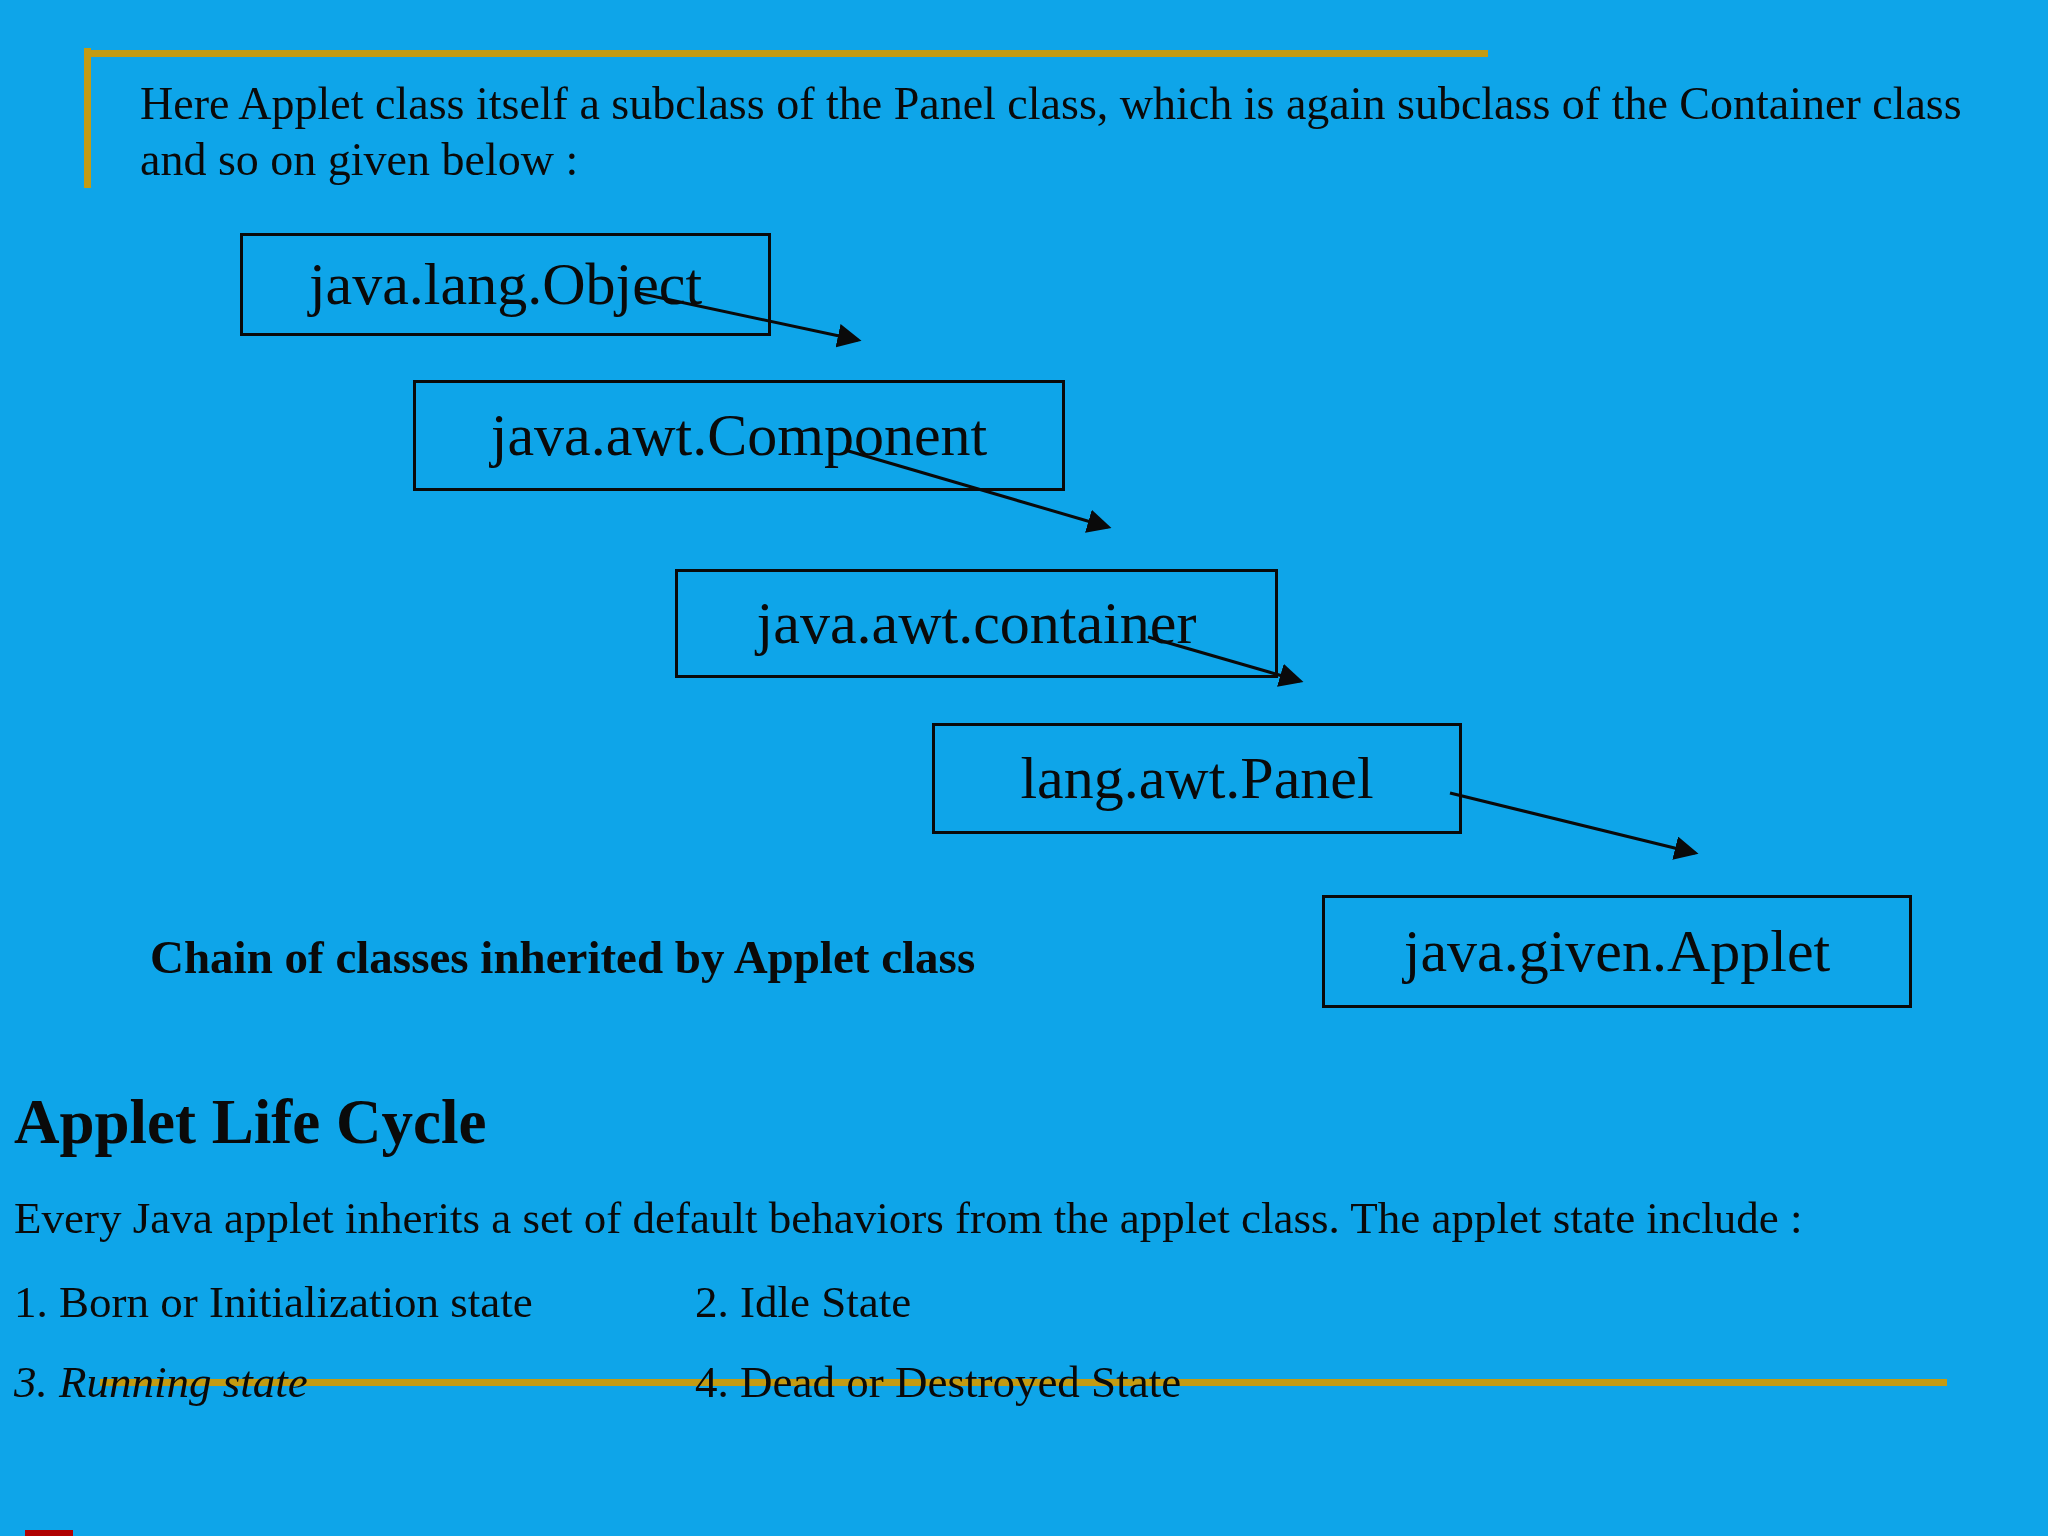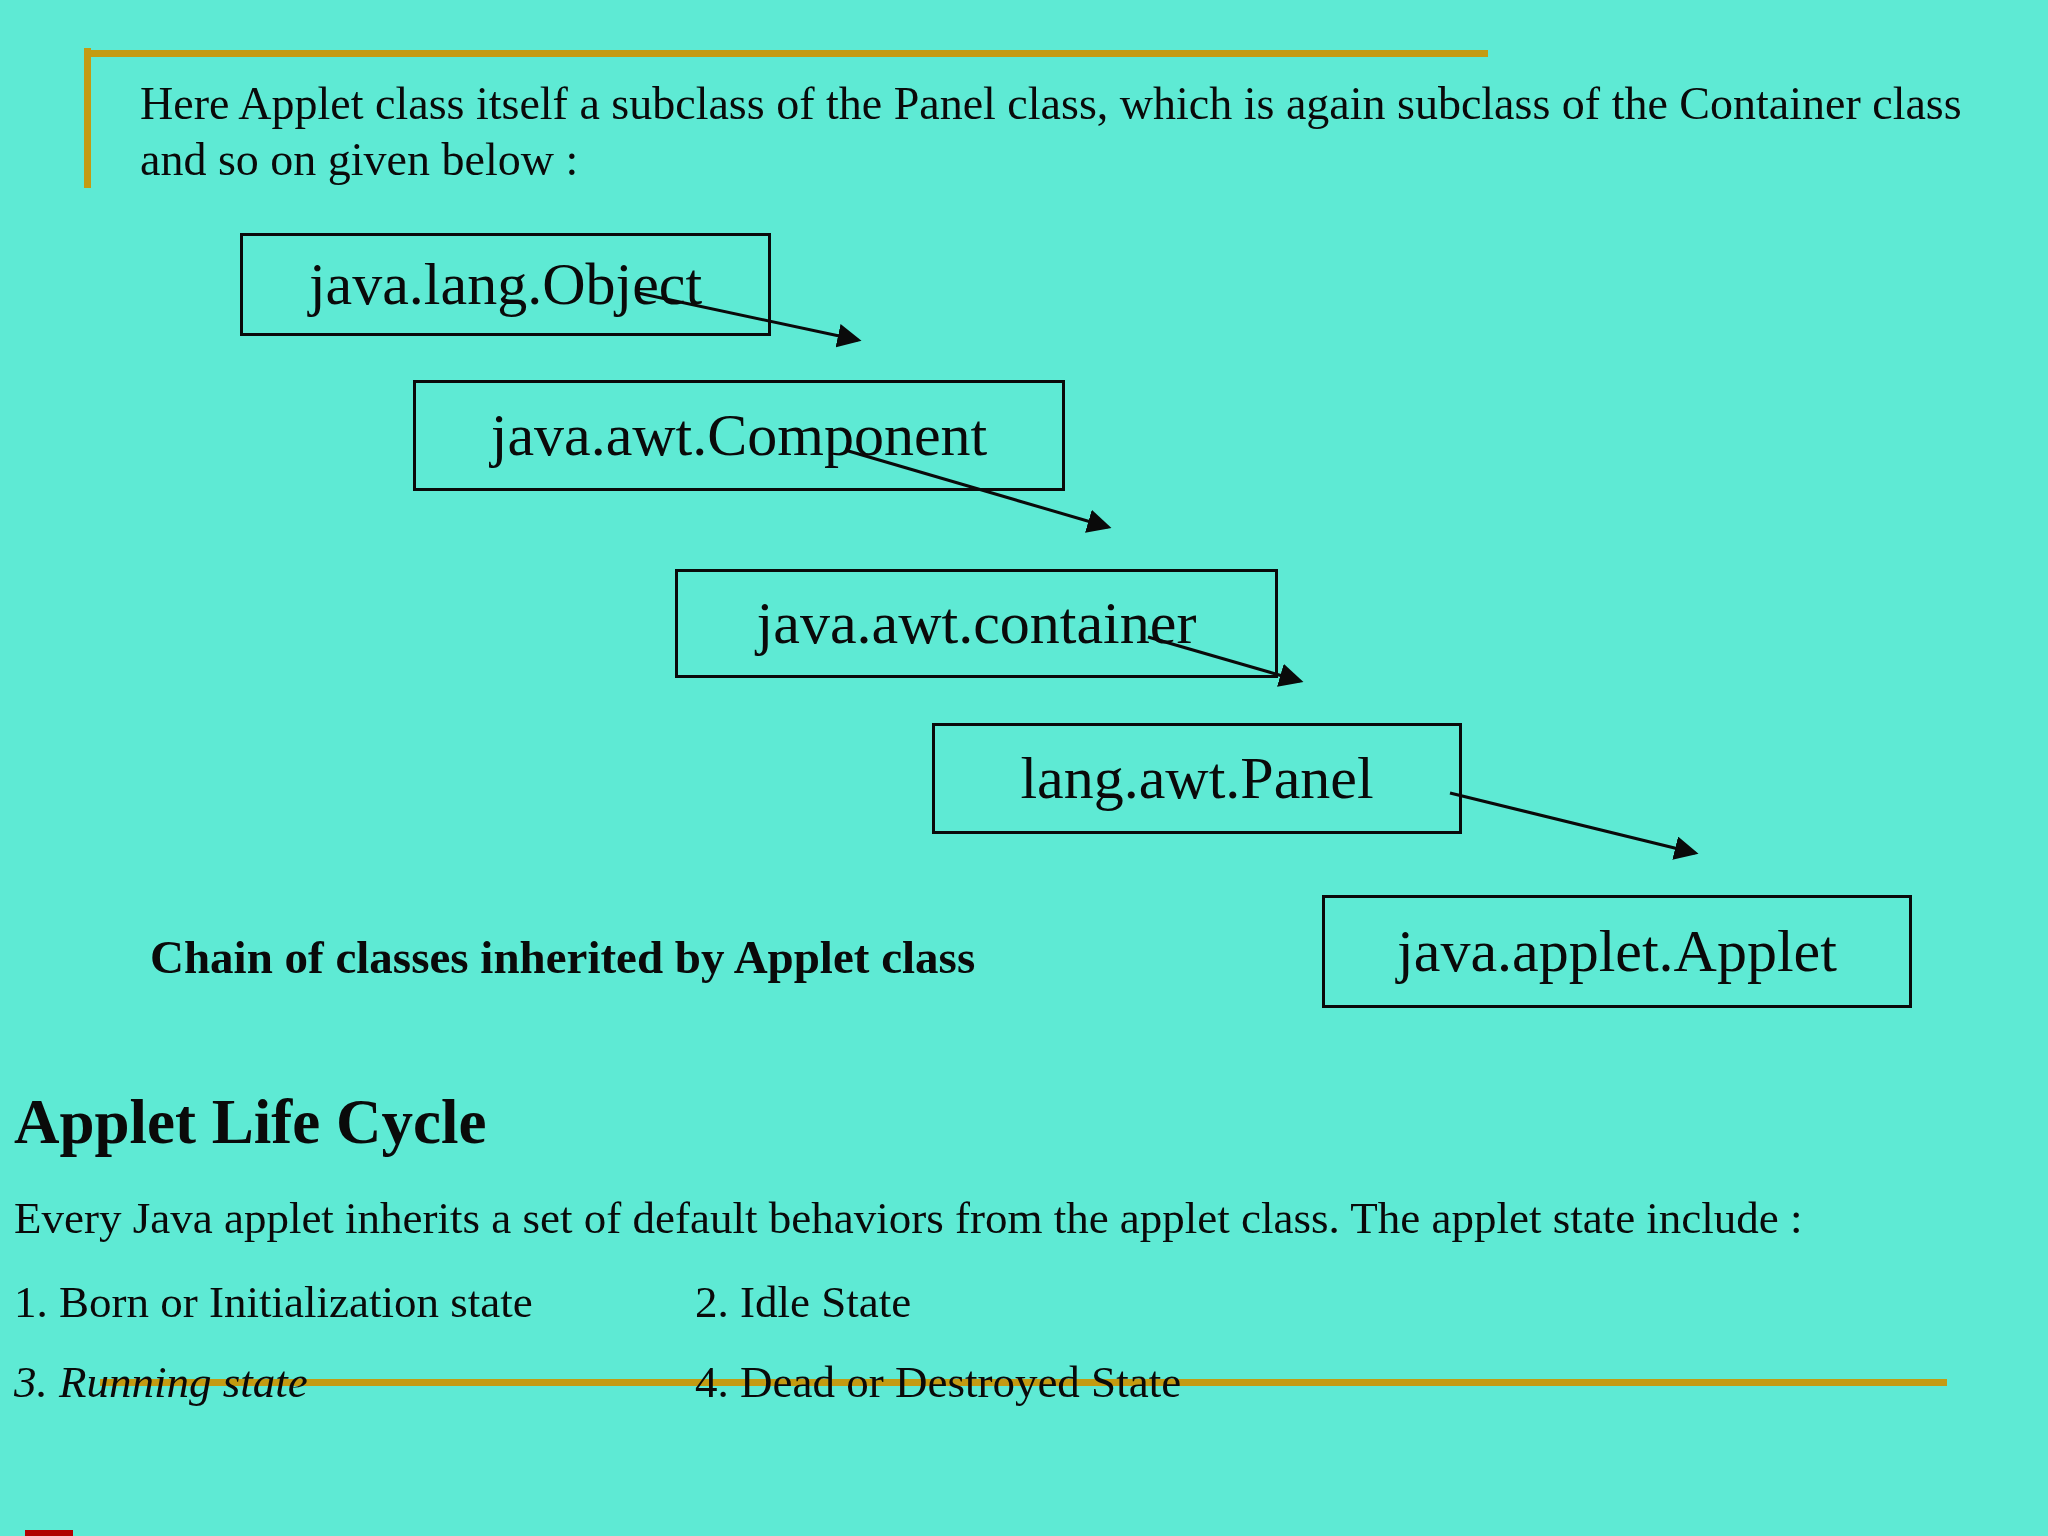--- a/index.html
+++ b/index.html
@@ -4,21 +4,21 @@
 <style>
   html, body {
     margin: 0;
     padding: 0;
     background: #9db8ba;
   }
   .slide {
     position: relative;
     width: 2048px;
     height: 1536px;
-    background: #5eead4;
+    background: #0ea5e9;
     overflow: hidden;
     font-family: "Liberation Serif", serif;
     color: #0a0a0a;
   }
   .accent-v {
     position: absolute;
     left: 84px; top: 48px;
     width: 7px; height: 140px;
     background: #C49B12;
   }
@@ -129,21 +129,21 @@
   <div class="classbox box2">
     <span>java.awt.Component</span>
   </div>
   <div class="classbox box3">
     <span>java.awt.container</span>
   </div>
   <div class="classbox box4">
     <span>lang.awt.Panel</span>
   </div>
   <div class="classbox box5">
-    <span>java.applet.Applet</span>
+    <span>java.given.Applet</span>
   </div>
 
   <div class="caption">Chain of classes inherited by Applet class</div>
 
   <div class="heading">Applet Life Cycle</div>
 
   <div class="body-line">Every Java applet inherits a set of default behaviors from the applet class. The applet state include :</div>
 
   <div class="state state-1">1. Born or Initialization state</div>
   <div class="state state-2">2. Idle State</div>

